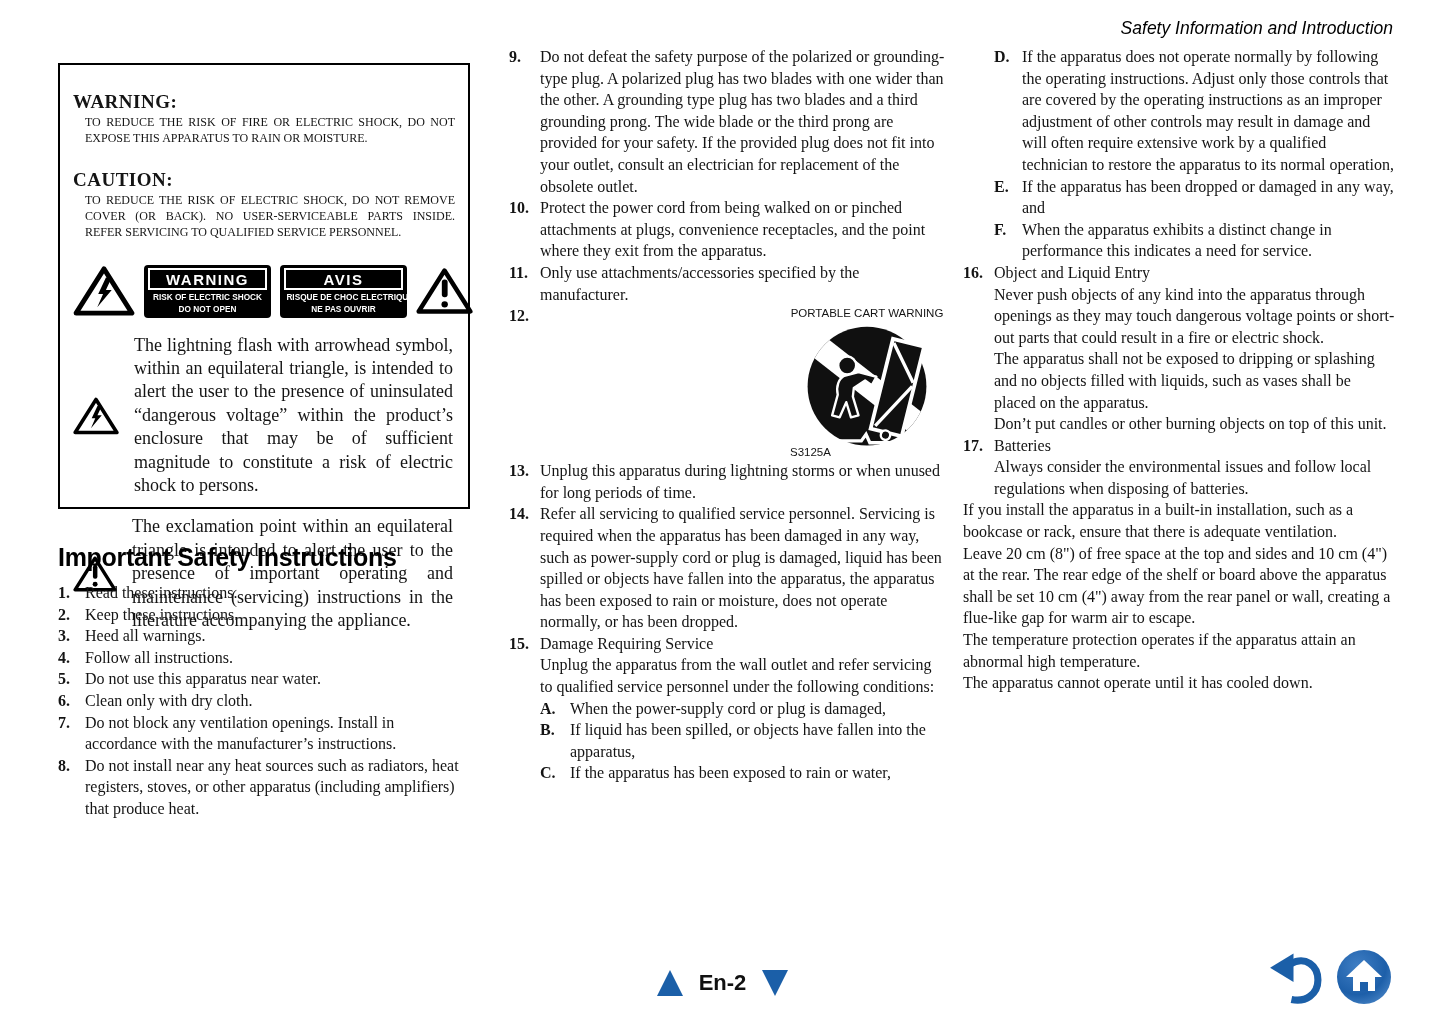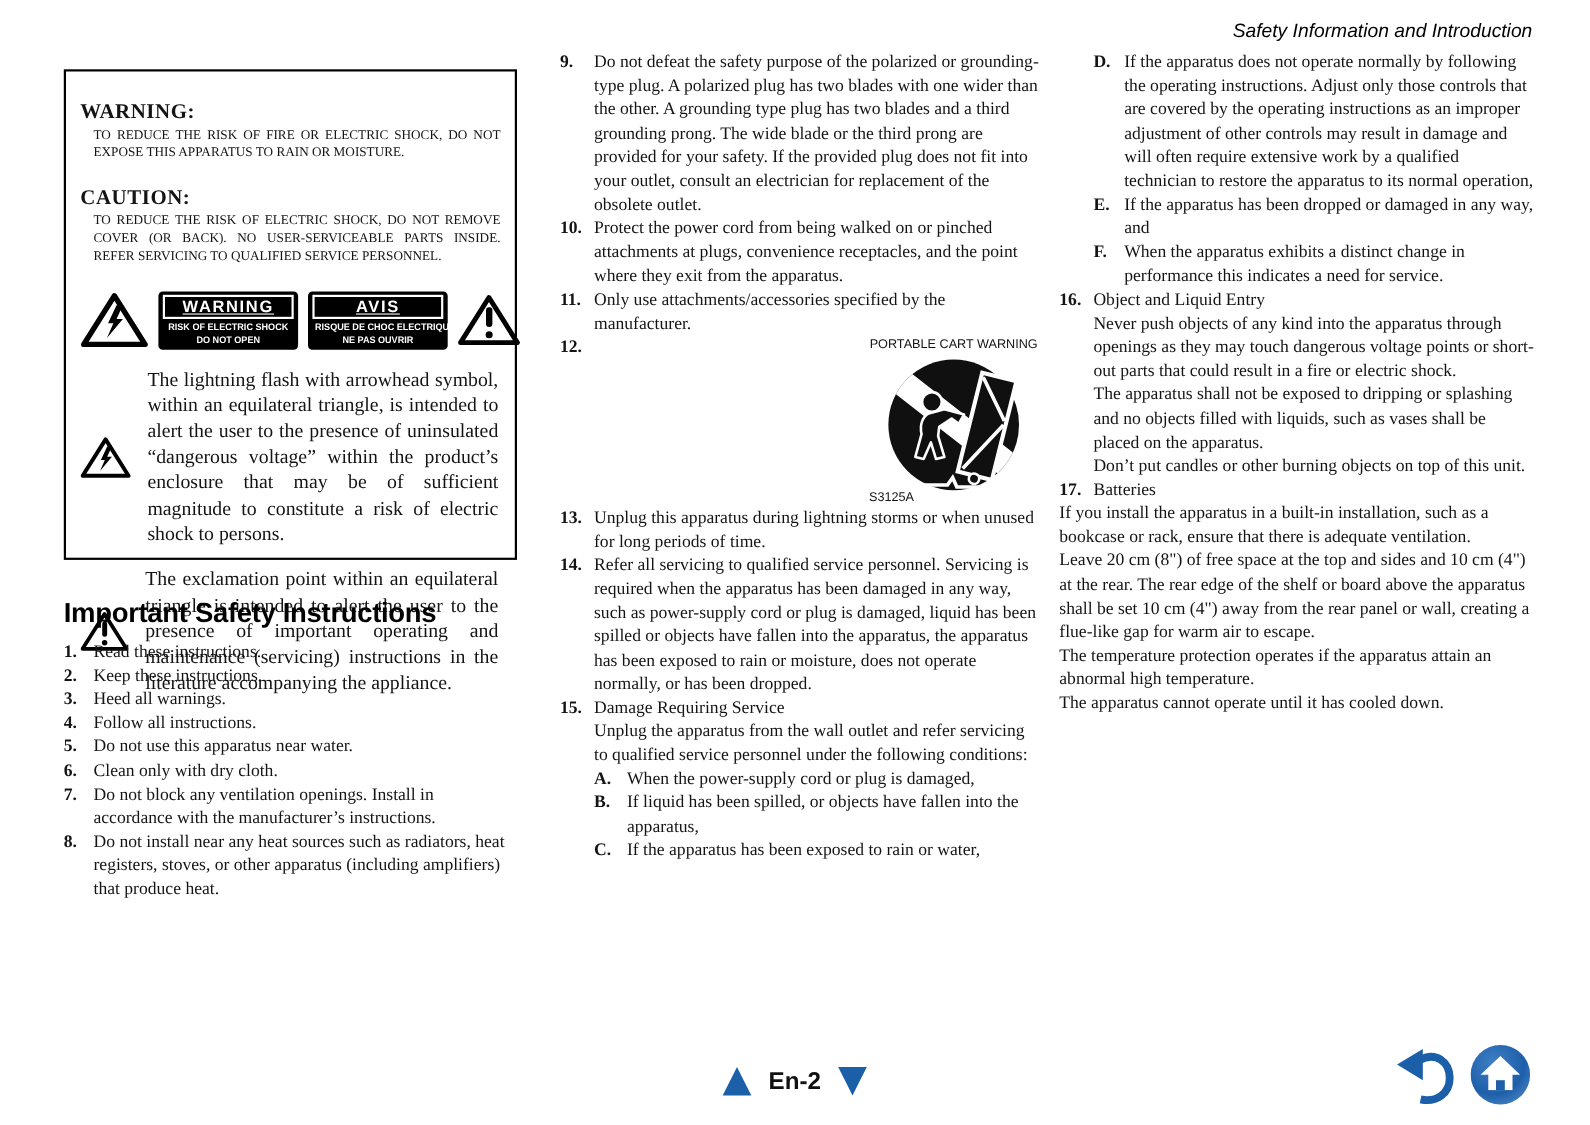--- a/index.html
+++ b/index.html
@@ -29,21 +29,20 @@
   }
   .symrow{display:flex;align-items:center;gap:9px;margin:24px 0 14px 0;}
   .lab{
     background:#000;border-radius:4px;width:127px;box-sizing:border-box;
     padding:3px 4px 3px 4px;flex:0 0 auto;
   }
   .lab-t{
     border:2px solid #fff;color:#fff;text-align:center;
     font:bold 15px/1.15 "Liberation Sans",sans-serif;letter-spacing:1.5px;
     padding:1px 0 0 0;
-    text-decoration:underline;
   }
   .lab-l{
     color:#fff;text-align:center;white-space:nowrap;
     font:bold 8.6px/1.2 "Liberation Sans",sans-serif;
     transform:scaleX(.96);transform-origin:center;padding-top:2px;
   }
   .note{display:flex;align-items:center;gap:13px;margin:0 0 14px 0;}
   .note p{
     margin:2px;font-size:18px;line-height:1.3;text-align:justify;flex:1;
   }
@@ -274,20 +273,21 @@
       <p class="para">Never push objects of any kind into the apparatus through openings as they may touch dangerous voltage points or short-out parts that could result in a fire or electric shock.</p>
       <p class="para">The apparatus shall not be exposed to dripping or splashing and no objects filled with liquids, such as vases shall be placed on the apparatus.</p>
       <p class="para">Don’t put candles or other burning objects on top of this unit.</p>
     </div>
   </div>
 
   <div class="li">
     <span class="num">17.</span>
     <div class="txt">
       <div>Batteries</div>
+      <p class="para">Always consider the environmental issues and follow local regulations when disposing of batteries.</p>
     </div>
   </div>
 
   <div class="li">
     <div class="txt">
       <div>If you install the apparatus in a built-in installation, such as a bookcase or rack, ensure that there is adequate ventilation.</div>
       <p class="para">Leave 20 cm (8") of free space at the top and sides and 10 cm (4") at the rear. The rear edge of the shelf or board above the apparatus shall be set 10 cm (4") away from the rear panel or wall, creating a flue-like gap for warm air to escape.</p>
       <p class="para">The temperature protection operates if the apparatus attain an abnormal high temperature.</p>
       <p class="para">The apparatus cannot operate until it has cooled down.</p>
     </div>

